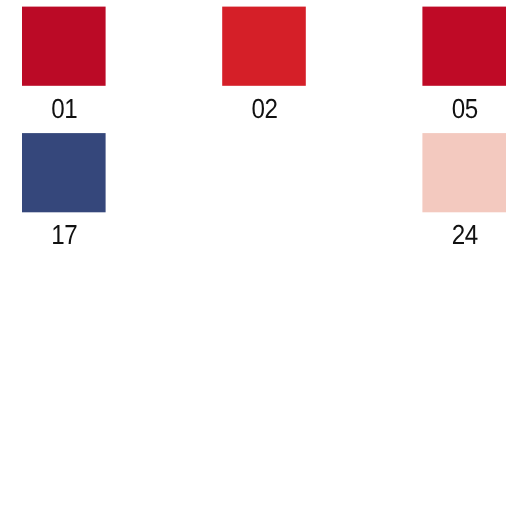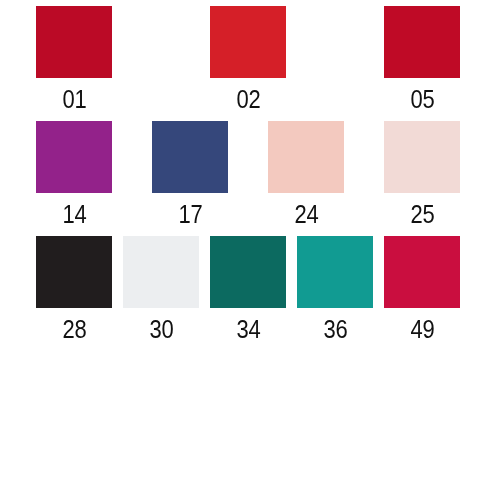--- a/index.html
+++ b/index.html
@@ -11,21 +11,21 @@
     height: 480px;
     background: #ffffff;
     font-family: "Liberation Sans", sans-serif;
     overflow: hidden;
   }
 
   #swatch-chart {
     width: 480px;
     height: 480px;
     box-sizing: border-box;
-    padding: 6px 20px 0 36px;
+    padding: 6px 20px 0 20px;
     display: flex;
     flex-direction: column;
     justify-content: flex-start;
   }
 
   .swatch-row {
     display: flex;
     flex-direction: row;
     justify-content: space-between;
     height: 115px;
@@ -71,53 +71,23 @@
     </div>
     <div class="swatch-cell">
       <div class="swatch-chip" style="background-color: rgb(191, 10, 38);"></div>
       <div class="swatch-label">05</div>
     </div>
   </div>
 
 
   <div class="swatch-row">
     <div class="swatch-cell">
-      <div class="swatch-chip" style="background-color: rgb(147, 34, 138);"></div>
-      <div class="swatch-label">14</div>
-    </div>
-    <div class="swatch-cell">
       <div class="swatch-chip" style="background-color: rgb(53, 71, 123);"></div>
       <div class="swatch-label">17</div>
     </div>
     <div class="swatch-cell">
       <div class="swatch-chip" style="background-color: rgb(243, 201, 191);"></div>
       <div class="swatch-label">24</div>
     </div>
-    <div class="swatch-cell">
-      <div class="swatch-chip" style="background-color: rgb(242, 218, 214);"></div>
-      <div class="swatch-label">25</div>
-    </div>
   </div>
 
-  <div class="swatch-row">
-    <div class="swatch-cell">
-      <div class="swatch-chip" style="background-color: rgb(33, 29, 30);"></div>
-      <div class="swatch-label">28</div>
-    </div>
-    <div class="swatch-cell">
-      <div class="swatch-chip" style="background-color: rgb(236, 238, 240);"></div>
-      <div class="swatch-label">30</div>
-    </div>
-    <div class="swatch-cell">
-      <div class="swatch-chip" style="background-color: rgb(12, 106, 96);"></div>
-      <div class="swatch-label">34</div>
-    </div>
-    <div class="swatch-cell">
-      <div class="swatch-chip" style="background-color: rgb(17, 155, 146);"></div>
-      <div class="swatch-label">36</div>
-    </div>
-    <div class="swatch-cell">
-      <div class="swatch-chip" style="background-color: rgb(202, 14, 63);"></div>
-      <div class="swatch-label">49</div>
-    </div>
-  </div>
 
 </div>
 
 </body></html>

